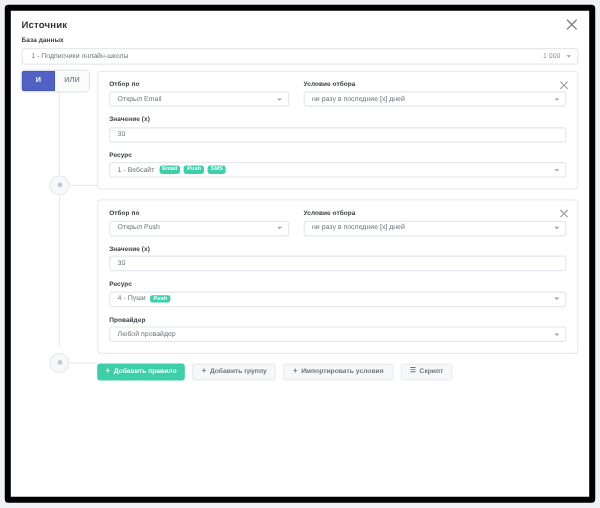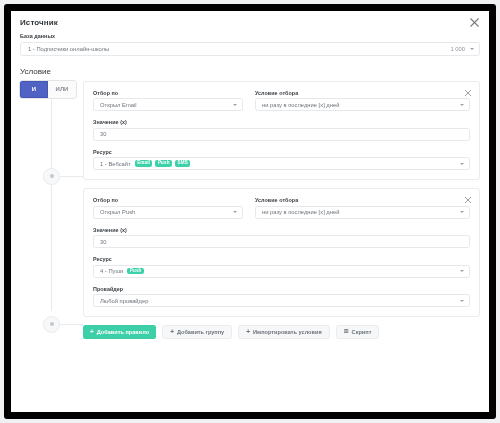--- a/index.html
+++ b/index.html
@@ -8,21 +8,21 @@
     width:500px; height:423px;
     background:#f0f1f3;
     font-family:"Liberation Sans", sans-serif;
     font-size:6.5px;
     color:#3a3f४4;
     overflow:hidden;
   }
   .panel {
     position:absolute; left:4px; top:4px; width:492px; height:415px;
     background:#ffffff;
-    border:7px solid #000000;
+    border:5px solid #000000;
     border-radius:3px;
     overflow:hidden;
   }
   
   .hdr { position:relative; height:22px; }
   .hdr-title {
     position:absolute; left:9px; top:7px;
     font-size:8px; font-weight:bold; color:#32363a;
     letter-spacing:.1px;
   }
@@ -190,21 +190,20 @@
 
   <div class="db-block">
     <div class="fld-label">База данных</div>
     <div class="db-box">
       <span>1 - Подписчики онлайн-школы</span>
       <span class="fld-right">1 000</span>
       <span class="caret"></span>
     </div>
   </div>
 
-  <div class="sec-title">Условие</div>
 
   <div class="cond-wrap">
 
     <div class="logic-toggle">
       <div class="logic-btn active">И</div>
       <div class="logic-btn">ИЛИ</div>
     </div>
 
     <div class="tree">
       <div class="tree-v"></div>

